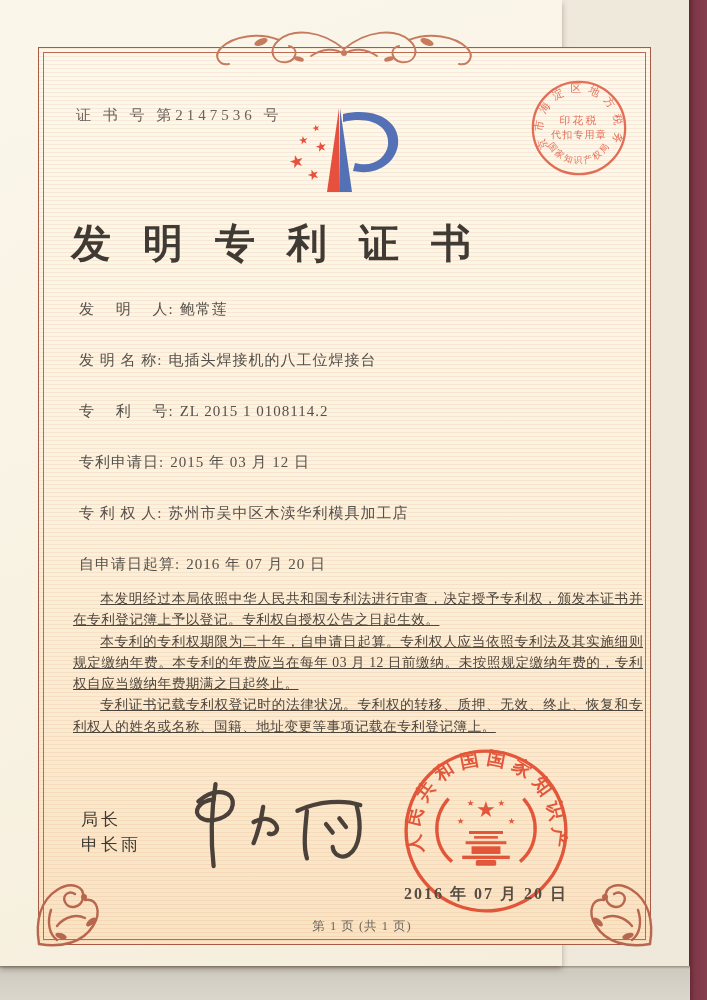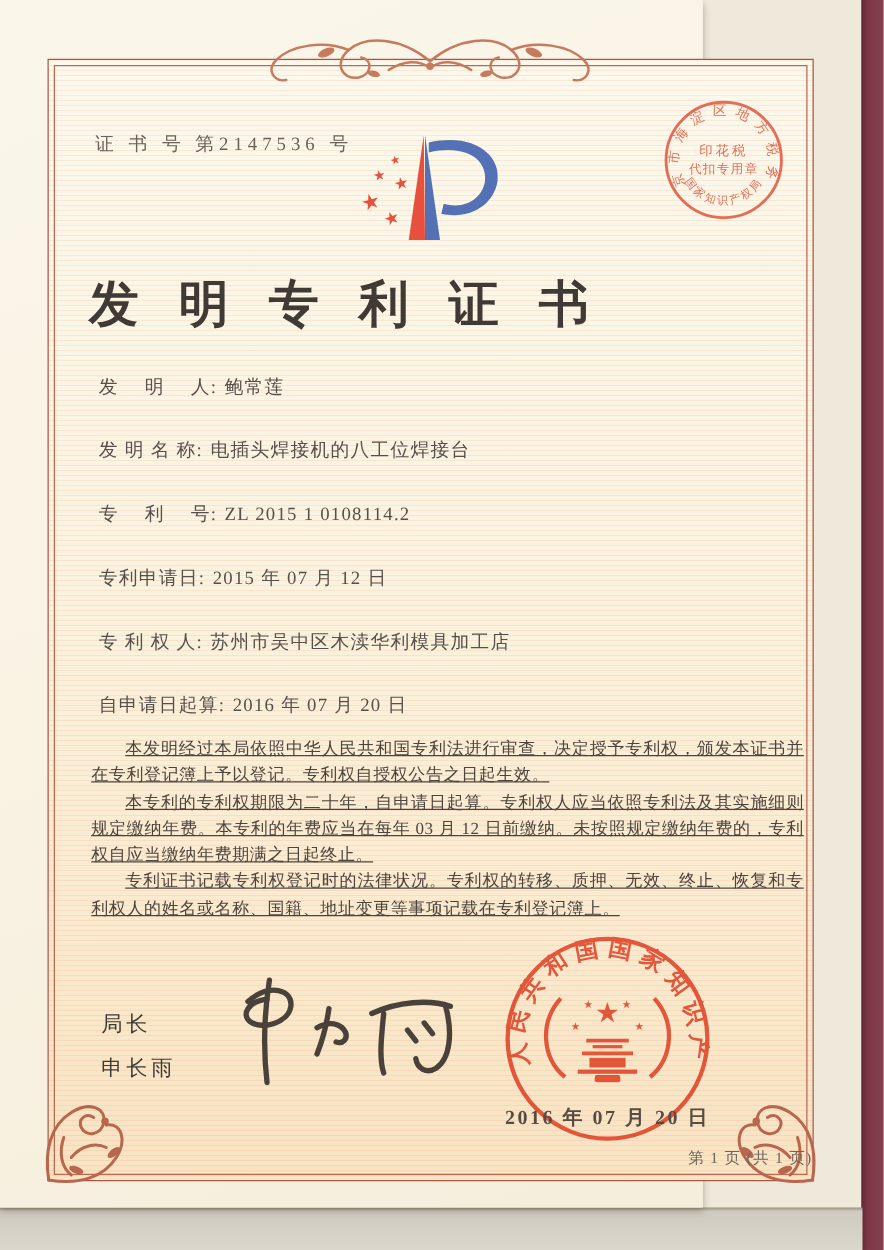--- a/index.html
+++ b/index.html
@@ -44,29 +44,29 @@
   .fields{position:absolute;left:40px;top:252px;width:540px;}
   .field-row{height:51px;font-size:15px;color:#55504a;white-space:pre;}
   .field-label{letter-spacing:1px;}
   .field-value{margin-left:6px;letter-spacing:1px;}
   .paragraphs{position:absolute;left:34px;top:540px;width:570px;}
   .paragraphs p{
     margin:0;font-size:13.6px;line-height:21.3px;color:#4d453c;
     text-indent:2em;text-align:justify;letter-spacing:.5px;text-decoration:underline;
   }
   .signer{position:absolute;left:42px;top:760px;font-size:17px;color:#3f3a33;}
-  .signer div{margin-bottom:12px;letter-spacing:3px;}
+  .signer div{margin-bottom:2px;letter-spacing:3px;}
   .signature{position:absolute;left:127px;top:728px;}
   .main-seal{position:absolute;left:362px;top:698px;opacity:.93;mix-blend-mode:multiply;}
   .seal-date{
     position:absolute;left:352px;top:836px;width:190px;text-align:center;
     font-size:16px;color:#564c42;letter-spacing:2px;font-weight:bold;
   }
   .page-footer{
-    position:absolute;left:0;right:0;top:870px;text-align:right;
+    position:absolute;left:0;right:0;top:870px;text-align:center;
     font-size:12.5px;color:#6b655c;letter-spacing:1px;margin-left:35px;
   }
   svg text{font-family:"DejaVu Sans","Liberation Sans",sans-serif;}
   svg .cjk{font-family:"Liberation Serif","DejaVu Serif",serif;}
 </style>
 </head>
 <body>
 
 <div class="folder-edge-right"></div>
 <div class="paper-edge-bottom"></div>
@@ -149,21 +149,21 @@
       <text class="cjk" x="65" y="60" font-size="14" letter-spacing="3" fill="#e4604a" text-anchor="middle">印花税</text>
       <text class="cjk" x="65" y="78" font-size="13" letter-spacing="1.5" fill="#e4604a" text-anchor="middle">代扣专用章</text>
     </svg>
 
     <div class="cert-title">发明专利证书</div>
 
     <div class="fields">
       <div class="field-row"><span class="field-label">发　 明　 人:</span><span class="field-value">鲍常莲</span></div>
       <div class="field-row"><span class="field-label">发 明 名 称:</span><span class="field-value">电插头焊接机的八工位焊接台</span></div>
       <div class="field-row"><span class="field-label">专　 利　 号:</span><span class="field-value">ZL 2015 1 0108114.2</span></div>
-      <div class="field-row"><span class="field-label">专利申请日:</span><span class="field-value">2015 年 07 月 12 日</span></div>
+      <div class="field-row"><span class="field-label">专利申请日:</span><span class="field-value">2015 年 03 月 12 日</span></div>
       <div class="field-row"><span class="field-label">专 利 权 人:</span><span class="field-value">苏州市吴中区木渎华利模具加工店</span></div>
       <div class="field-row"><span class="field-label">自申请日起算:</span><span class="field-value">2016 年 07 月 20 日</span></div>
     </div>
 
     <div class="paragraphs">
       <p>本发明经过本局依照中华人民共和国专利法进行审查，决定授予专利权，颁发本证书并在专利登记簿上予以登记。专利权自授权公告之日起生效。</p>
       <p>本专利的专利权期限为二十年，自申请日起算。专利权人应当依照专利法及其实施细则规定缴纳年费。本专利的年费应当在每年 03 月 12 日前缴纳。未按照规定缴纳年费的，专利权自应当缴纳年费期满之日起终止。</p>
       <p>专利证书记载专利权登记时的法律状况。专利权的转移、质押、无效、终止、恢复和专利权人的姓名或名称、国籍、地址变更等事项记载在专利登记簿上。</p>
     </div>
 

